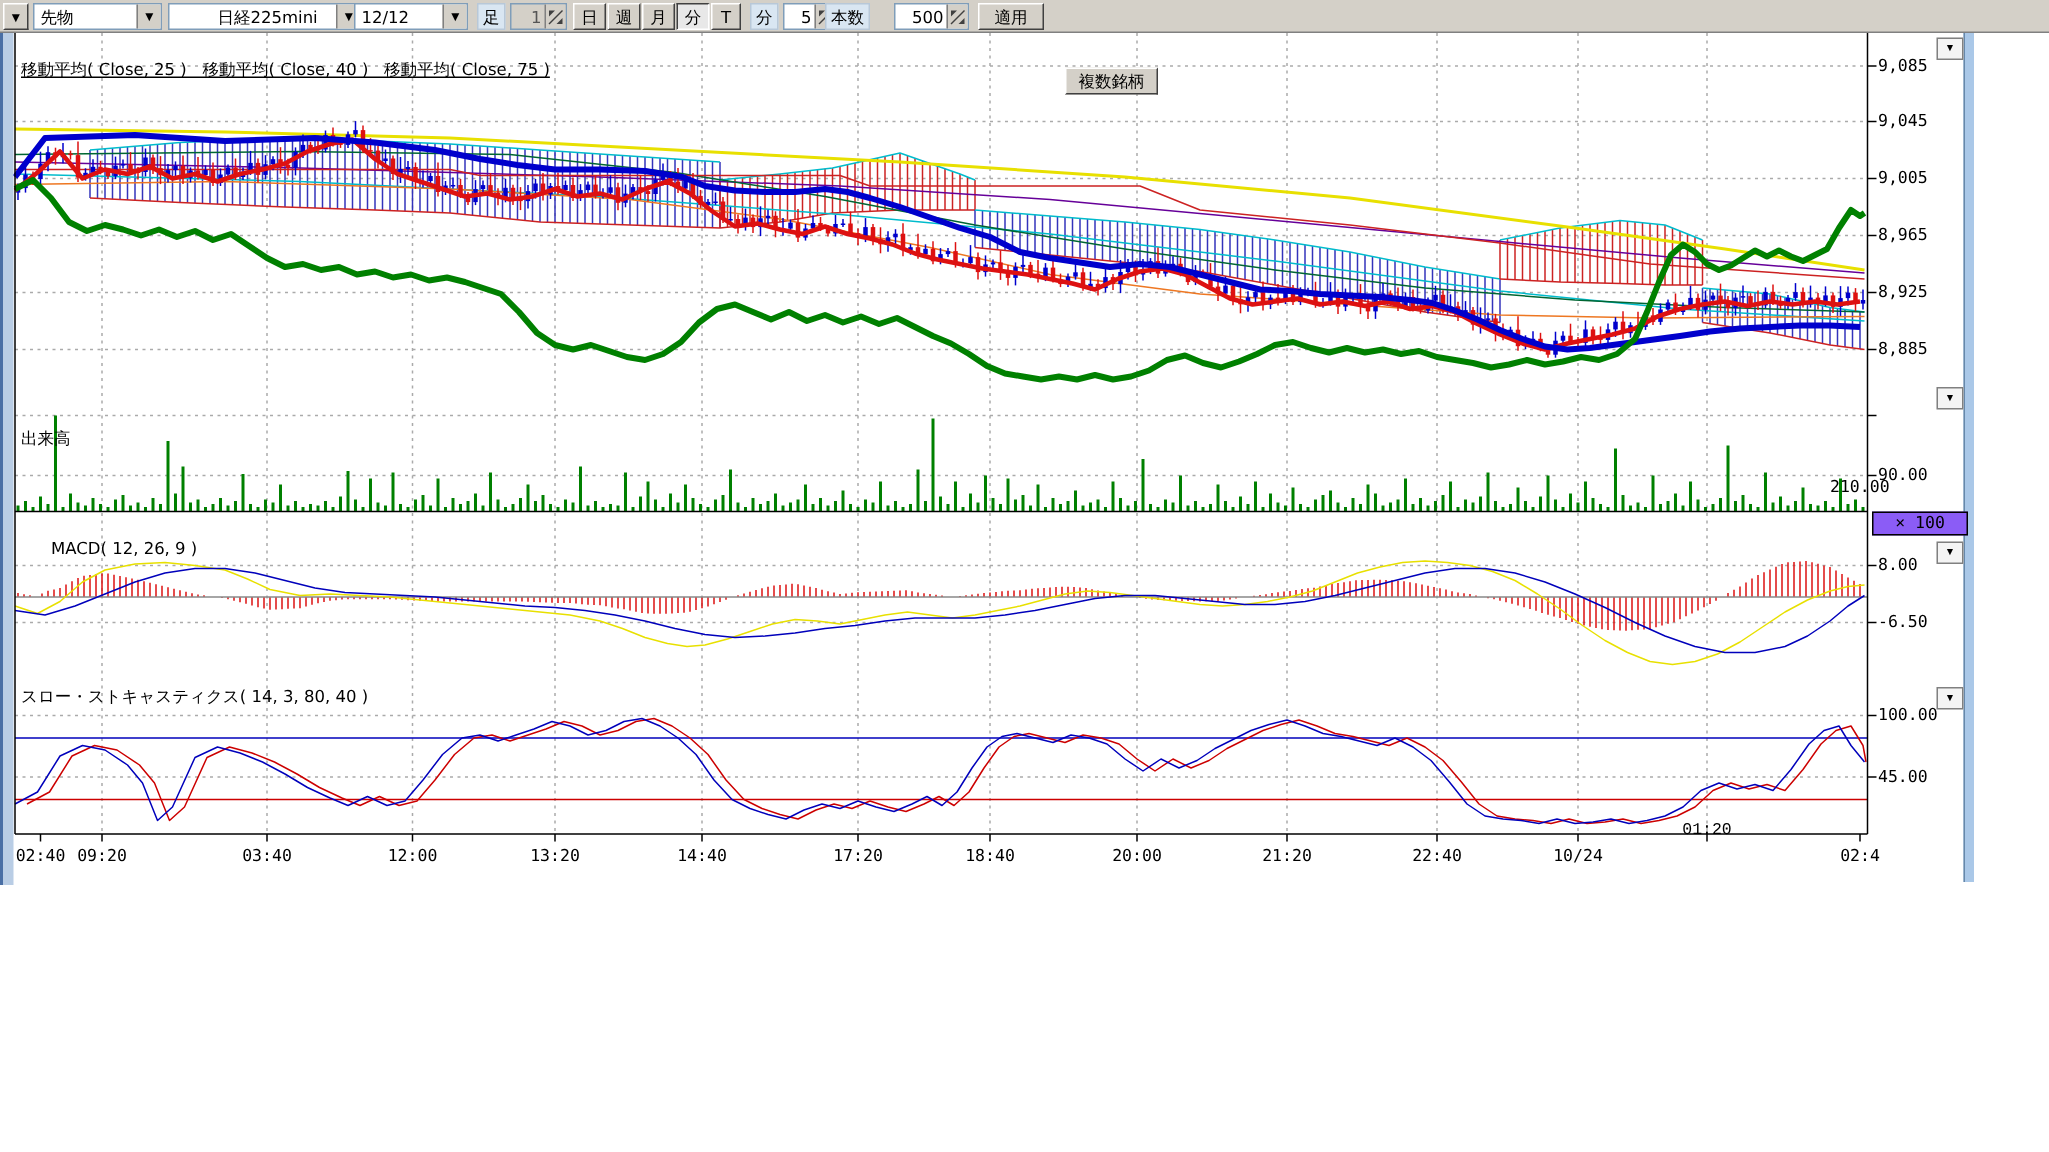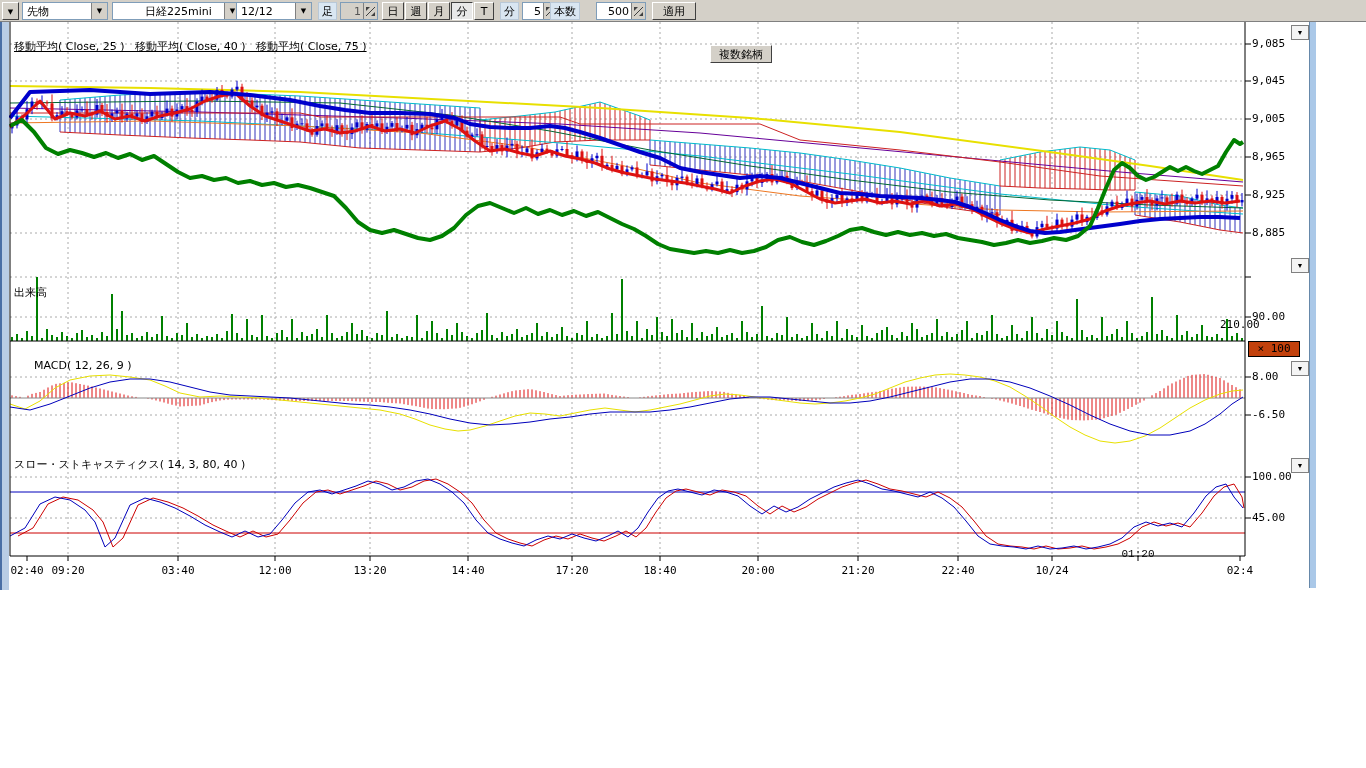--- a/index.html
+++ b/index.html
@@ -38,22 +38,22 @@
   .hdr-line { position:absolute; font-size:11px; color:#000; z-index:10; white-space:pre; }
   .pane-title { position:absolute; font-size:11px; color:#000; z-index:10; white-space:pre; }
   .axis-label { position:absolute; font-size:11px; color:#000; z-index:10;
                 font-family:"DejaVu Sans Mono","Liberation Mono",monospace; }
   .time-label { position:absolute; font-size:11px; color:#000; z-index:10;
                 transform:translateX(-50%);
                 font-family:"DejaVu Sans Mono","Liberation Mono",monospace; }
   .pane-dd { position:absolute; width:18px; height:15px; z-index:12;
              background:#f4f4f4; border:1px solid #808080; font-size:7px;
              text-align:center; line-height:13px; }
-  #multiplier { position:absolute; left:1248px; top:341px; width:52px; height:16px;
-                border:1px solid #000; background:#c2410c; font-size:11px; z-index:12;
+  #multiplier { position:absolute; left:1248px; top:341px; width:64px; height:16px;
+                border:1px solid #000; background:#8b5cf6; font-size:11px; z-index:12;
                 text-align:center; line-height:14px;
                 font-family:"DejaVu Sans Mono","Liberation Mono",monospace; }
 </style>
 </head>
 <body>
 <div id="stage">
 
   <svg id="chart-svg" width="1366" height="600">
       <line x1="68" y1="22" x2="68" y2="556" stroke="#aaaaaa" stroke-width="1" stroke-dasharray="2,3"></line>
       <line x1="178" y1="22" x2="178" y2="556" stroke="#aaaaaa" stroke-width="1" stroke-dasharray="2,3"></line>

